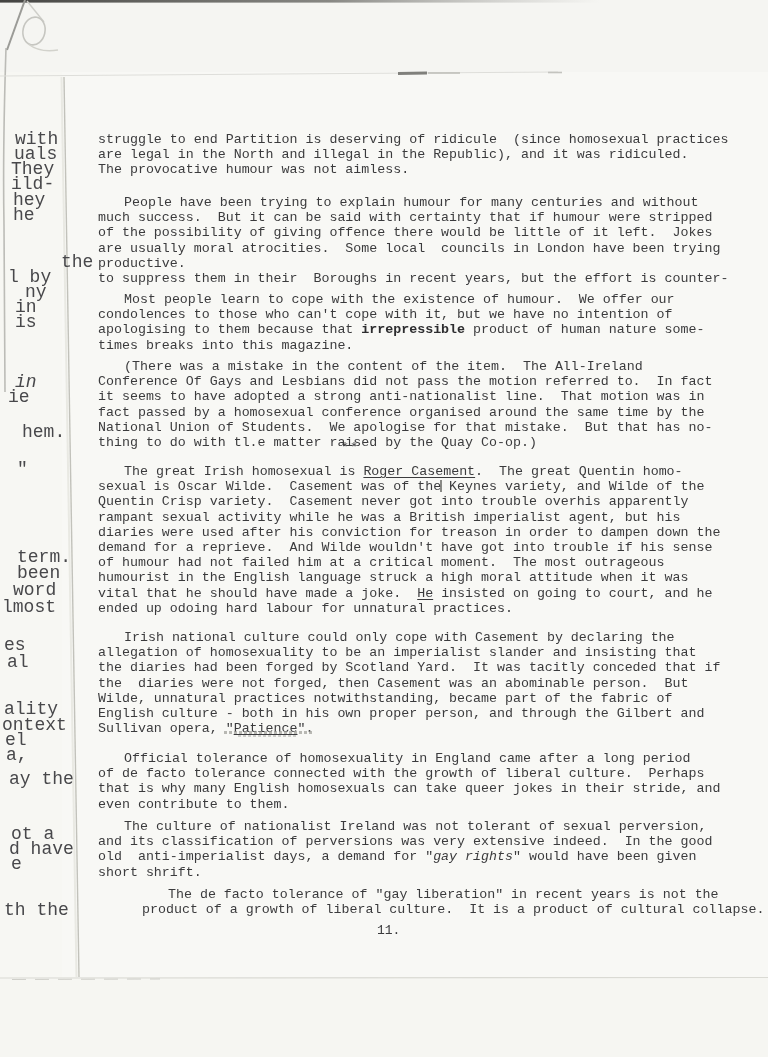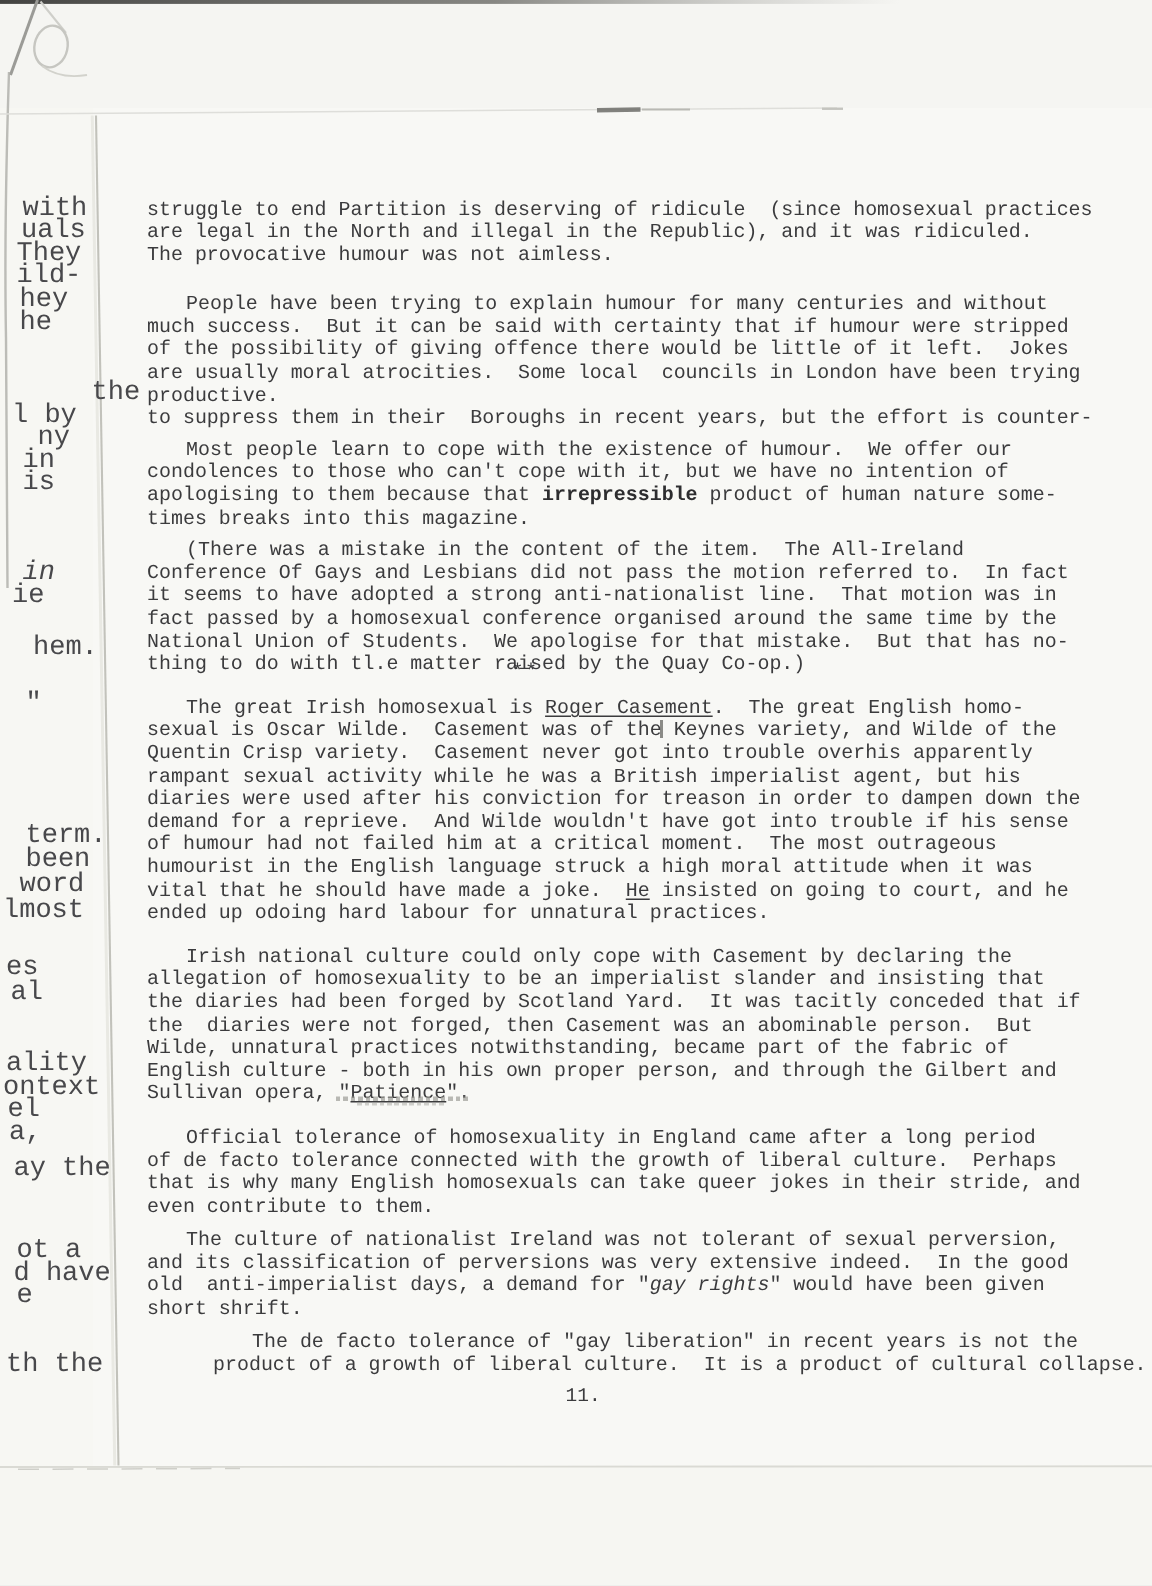--- a/index.html
+++ b/index.html
@@ -116,21 +116,21 @@
       </div>
       <div class="para" style="top: 359px;">
         <div class="tline" style="padding-left: 26px;"><span>(There was a mistake in the content of the item.  The All-Ireland</span></div>
         <div class="tline"><span>Conference Of Gays and Lesbians did not pass the motion referred to.  In fact</span></div>
         <div class="tline"><span>it seems to have adopted a strong anti-nationalist line.  That motion was in</span></div>
         <div class="tline"><span>fact passed by a homosexual conference organised around the same time by the</span></div>
         <div class="tline"><span>National Union of Students.  We apologise for that mistake.  But that has no-</span></div>
         <div class="tline"><span>thing to do with tl.e matter raised by the Quay Co-op.)</span></div>
       </div>
       <div class="para" style="top: 464px;">
-        <div class="tline" style="padding-left: 26px;"><span>The great Irish homosexual is </span><span class="u">Roger Casement</span><span>.  The great English homo-</span></div>
+        <div class="tline" style="padding-left: 26px;"><span>The great Irish homosexual is </span><span class="u">Roger Casement</span><span>.  The great Quentin homo-</span></div>
         <div class="tline"><span>sexual is Oscar Wilde.  Casement was of the Keynes variety, and Wilde of the</span></div>
         <div class="tline"><span>Quentin Crisp variety.  Casement never got into trouble overhis apparently</span></div>
         <div class="tline"><span>rampant sexual activity while he was a British imperialist agent, but his</span></div>
         <div class="tline"><span>diaries were used after his conviction for treason in order to dampen down the</span></div>
         <div class="tline"><span>demand for a reprieve.  And Wilde wouldn't have got into trouble if his sense</span></div>
         <div class="tline"><span>of humour had not failed him at a critical moment.  The most outrageous</span></div>
         <div class="tline"><span>humourist in the English language struck a high moral attitude when it was</span></div>
         <div class="tline"><span>vital that he should have made a joke.  </span><span class="u">He</span><span> insisted on going to court, and he</span></div>
         <div class="tline"><span>ended up odoing hard labour for unnatural practices.</span></div>
       </div>

